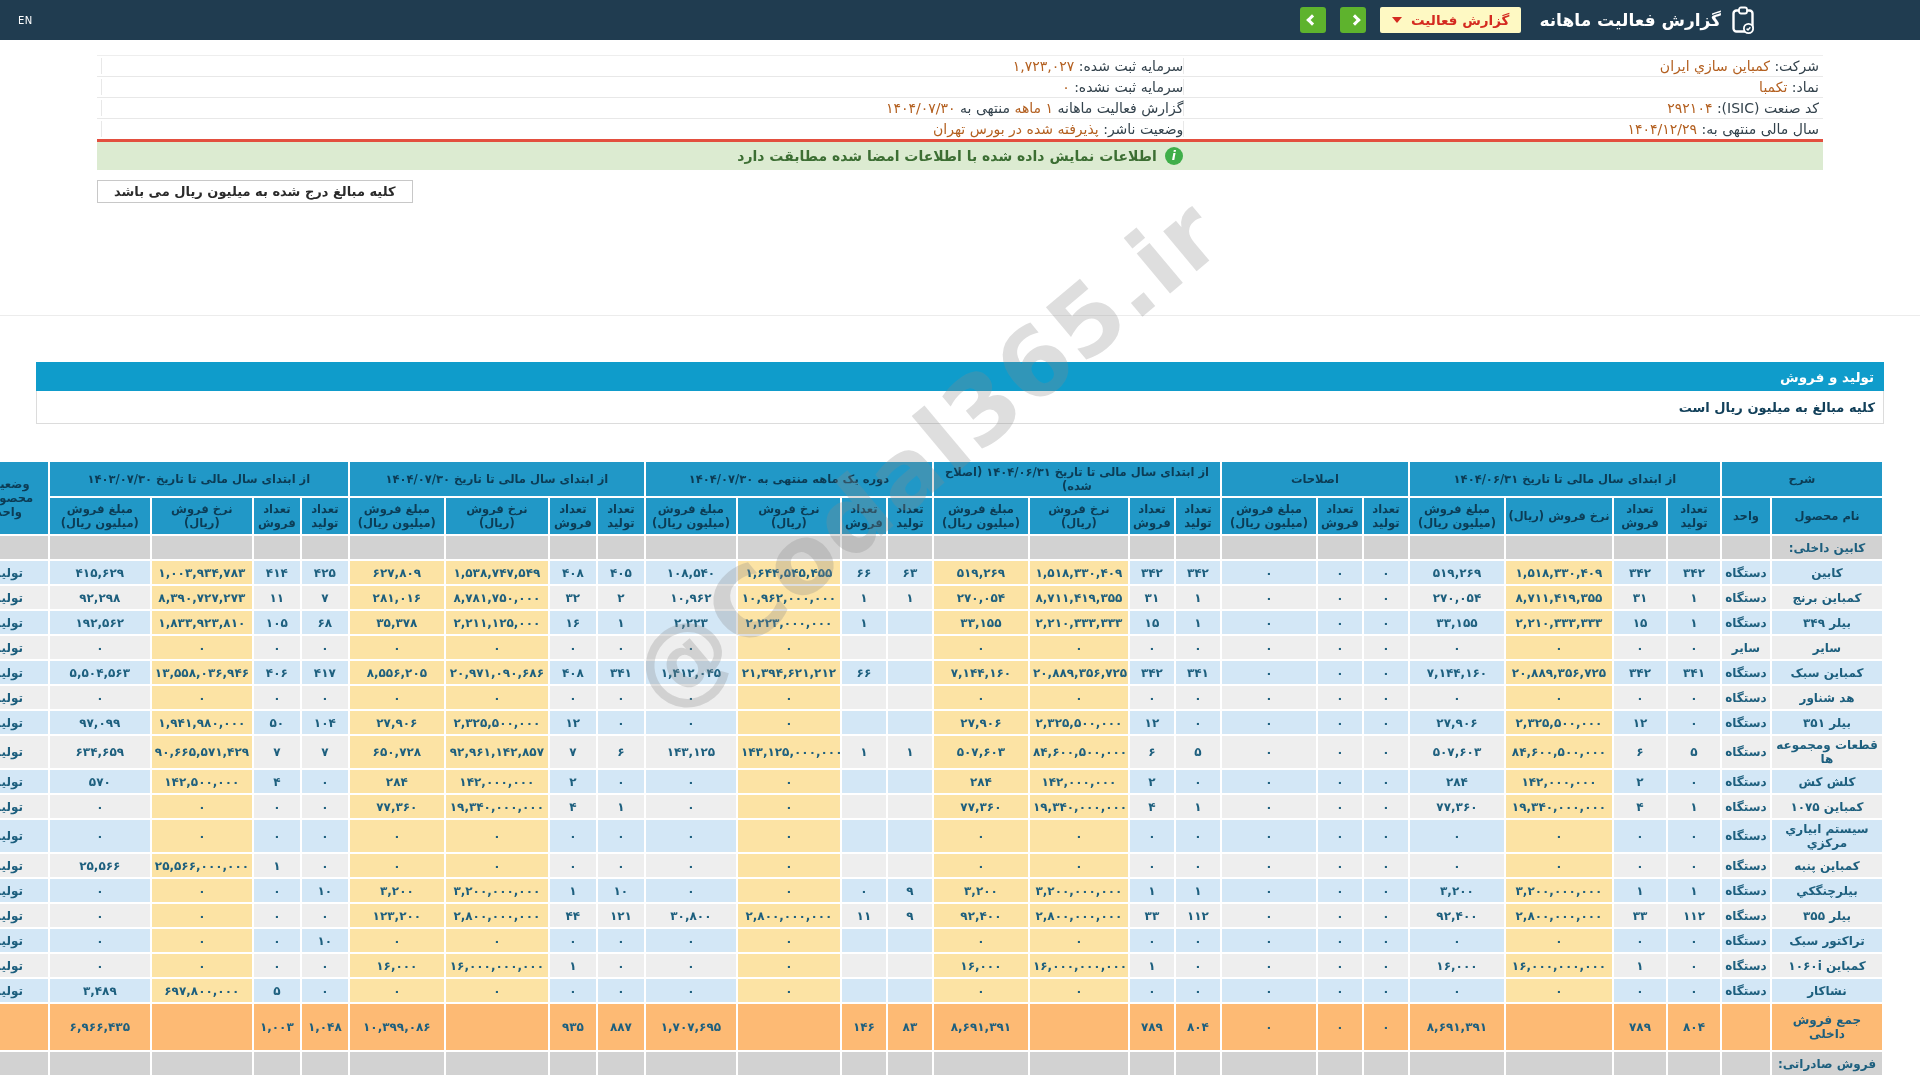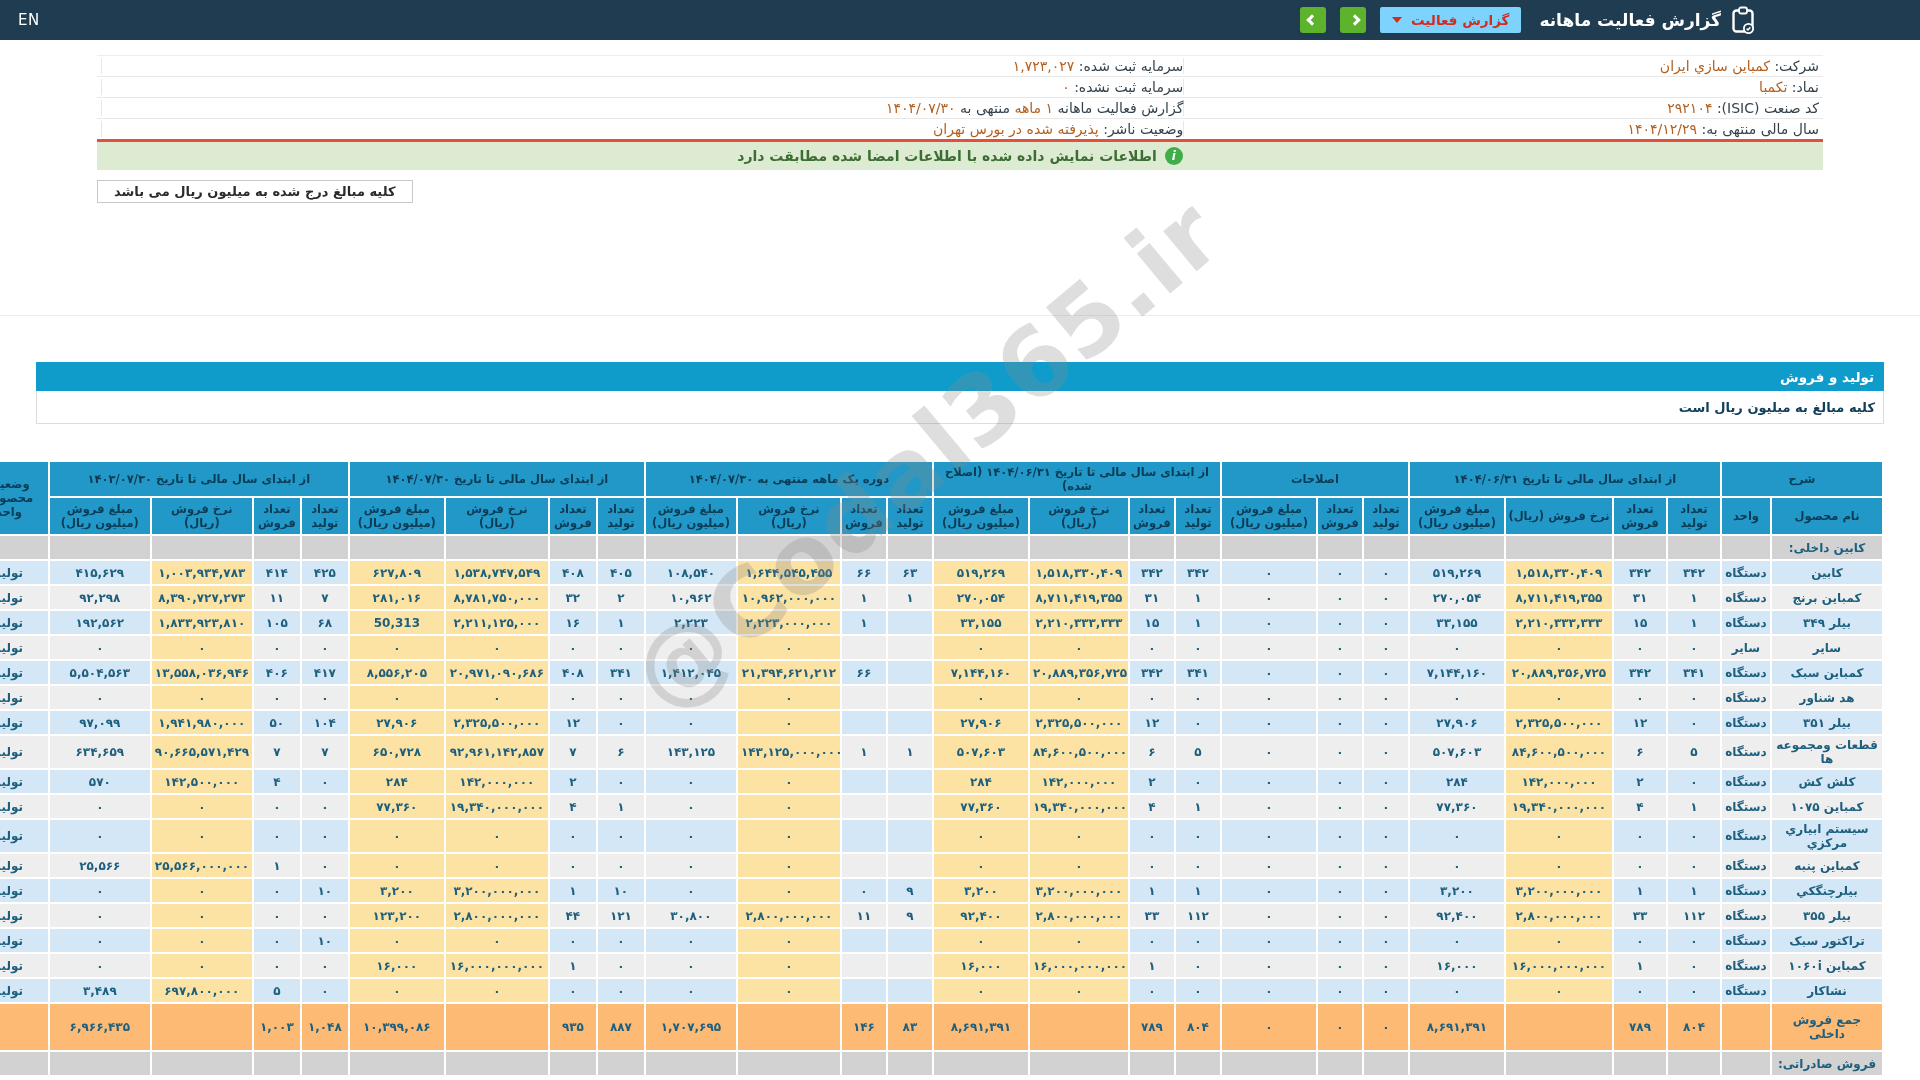--- a/index.html
+++ b/index.html
@@ -11,40 +11,40 @@
   }
   
   .topbar {
     height: 40px; background: #203c50;
     display: flex; align-items: center; justify-content: space-between;
     padding: 0 165px 0 18px;
   }
   .topbar-right { display: flex; align-items: center; gap: 10px; }
   .page-title { color: #fff; font-size: 17px; font-weight: 700; }
   .report-dropdown {
-    background: #7dd3fc; border: none; border-radius: 2px;
+    background: #fef9c3; border: none; border-radius: 2px;
     color: #d42a20; font-weight: 700; font-size: 13.5px;
     padding: 5px 12px; margin-right: 8px;
     display: flex; align-items: center; gap: 9px; cursor: pointer;
     font-family: inherit;
   }
   .caret-down {
     width: 0; height: 0; border-left: 5px solid transparent;
     border-right: 5px solid transparent; border-top: 6px solid #d42a20;
     display: inline-block;
   }
   .nav-btn {
     width: 26px; height: 26px; background: #5eb32d; border: none;
     border-radius: 3px; display: flex; align-items: center; justify-content: center;
     cursor: pointer; margin-right: 4px;
   }
   .chev { width: 8px; height: 8px; border-top: 3px solid #fff; border-right: 3px solid #fff; display:inline-block; }
   .chev.points-right { transform: rotate(45deg); margin-left: 3px; }
   .chev.points-left  { transform: rotate(-135deg); margin-right: 3px; }
-  .lang { color: #fff; font-size: 15px; text-decoration: none; letter-spacing: .5px; }
+  .lang { color: #fff; font-size: 10px; text-decoration: none; letter-spacing: .5px; }
   
   .info-wrap { margin: 15px 97px 0 97px; border-top: 1px solid #eee; border-bottom: 3px solid #e34f3f; }
   .info-row { display: flex; border-bottom: 1px solid #e8e8e8; padding: 2px 4px; min-height: 19px; align-items: center; }
   .info-row:last-child { border-bottom: none; }
   .cell-r { width: 37%; font-size: 14px; }
   .cell-l { width: 63%; font-size: 14px; border-left: 1px solid #e8e8e8; }
   .cell-l { order: 2; } .cell-r { order: 1; border-left: 1px solid #e8e8e8; padding-left: 2px;}
   .ilbl { color: #33424c; }
   .ival { color: #b35f1f; }
   
@@ -362,21 +362,21 @@
           <td class="b num" data-name="value-cell">۱۵</td>
           <td class="y num" data-name="value-cell">۲,۲۱۰,۳۳۳,۳۳۳</td>
           <td class="y num" data-name="value-cell">۳۳,۱۵۵</td>
           <td class="b num" data-name="value-cell"></td>
           <td class="b num" data-name="value-cell">۱</td>
           <td class="y num" data-name="value-cell">۲,۲۲۳,۰۰۰,۰۰۰</td>
           <td class="b num" data-name="value-cell">۲,۲۲۳</td>
           <td class="b num" data-name="value-cell">۱</td>
           <td class="b num" data-name="value-cell">۱۶</td>
           <td class="y num" data-name="value-cell">۲,۲۱۱,۱۲۵,۰۰۰</td>
-          <td class="y num" data-name="value-cell">50,313</td>
+          <td class="y num" data-name="value-cell">۳۵,۳۷۸</td>
           <td class="b num" data-name="value-cell">۶۸</td>
           <td class="b num" data-name="value-cell">۱۰۵</td>
           <td class="y num" data-name="value-cell">۱,۸۳۳,۹۲۳,۸۱۰</td>
           <td class="b num" data-name="value-cell">۱۹۲,۵۶۲</td>
           <td class="b" data-name="status-cell">تولید</td>
         </tr>
         <tr data-name="table-row">
           <td class="gr name" data-name="product-name-cell">سایر</td>
           <td class="gr" data-name="unit-cell">سایر</td>
           <td class="gr num" data-name="value-cell">۰</td>

